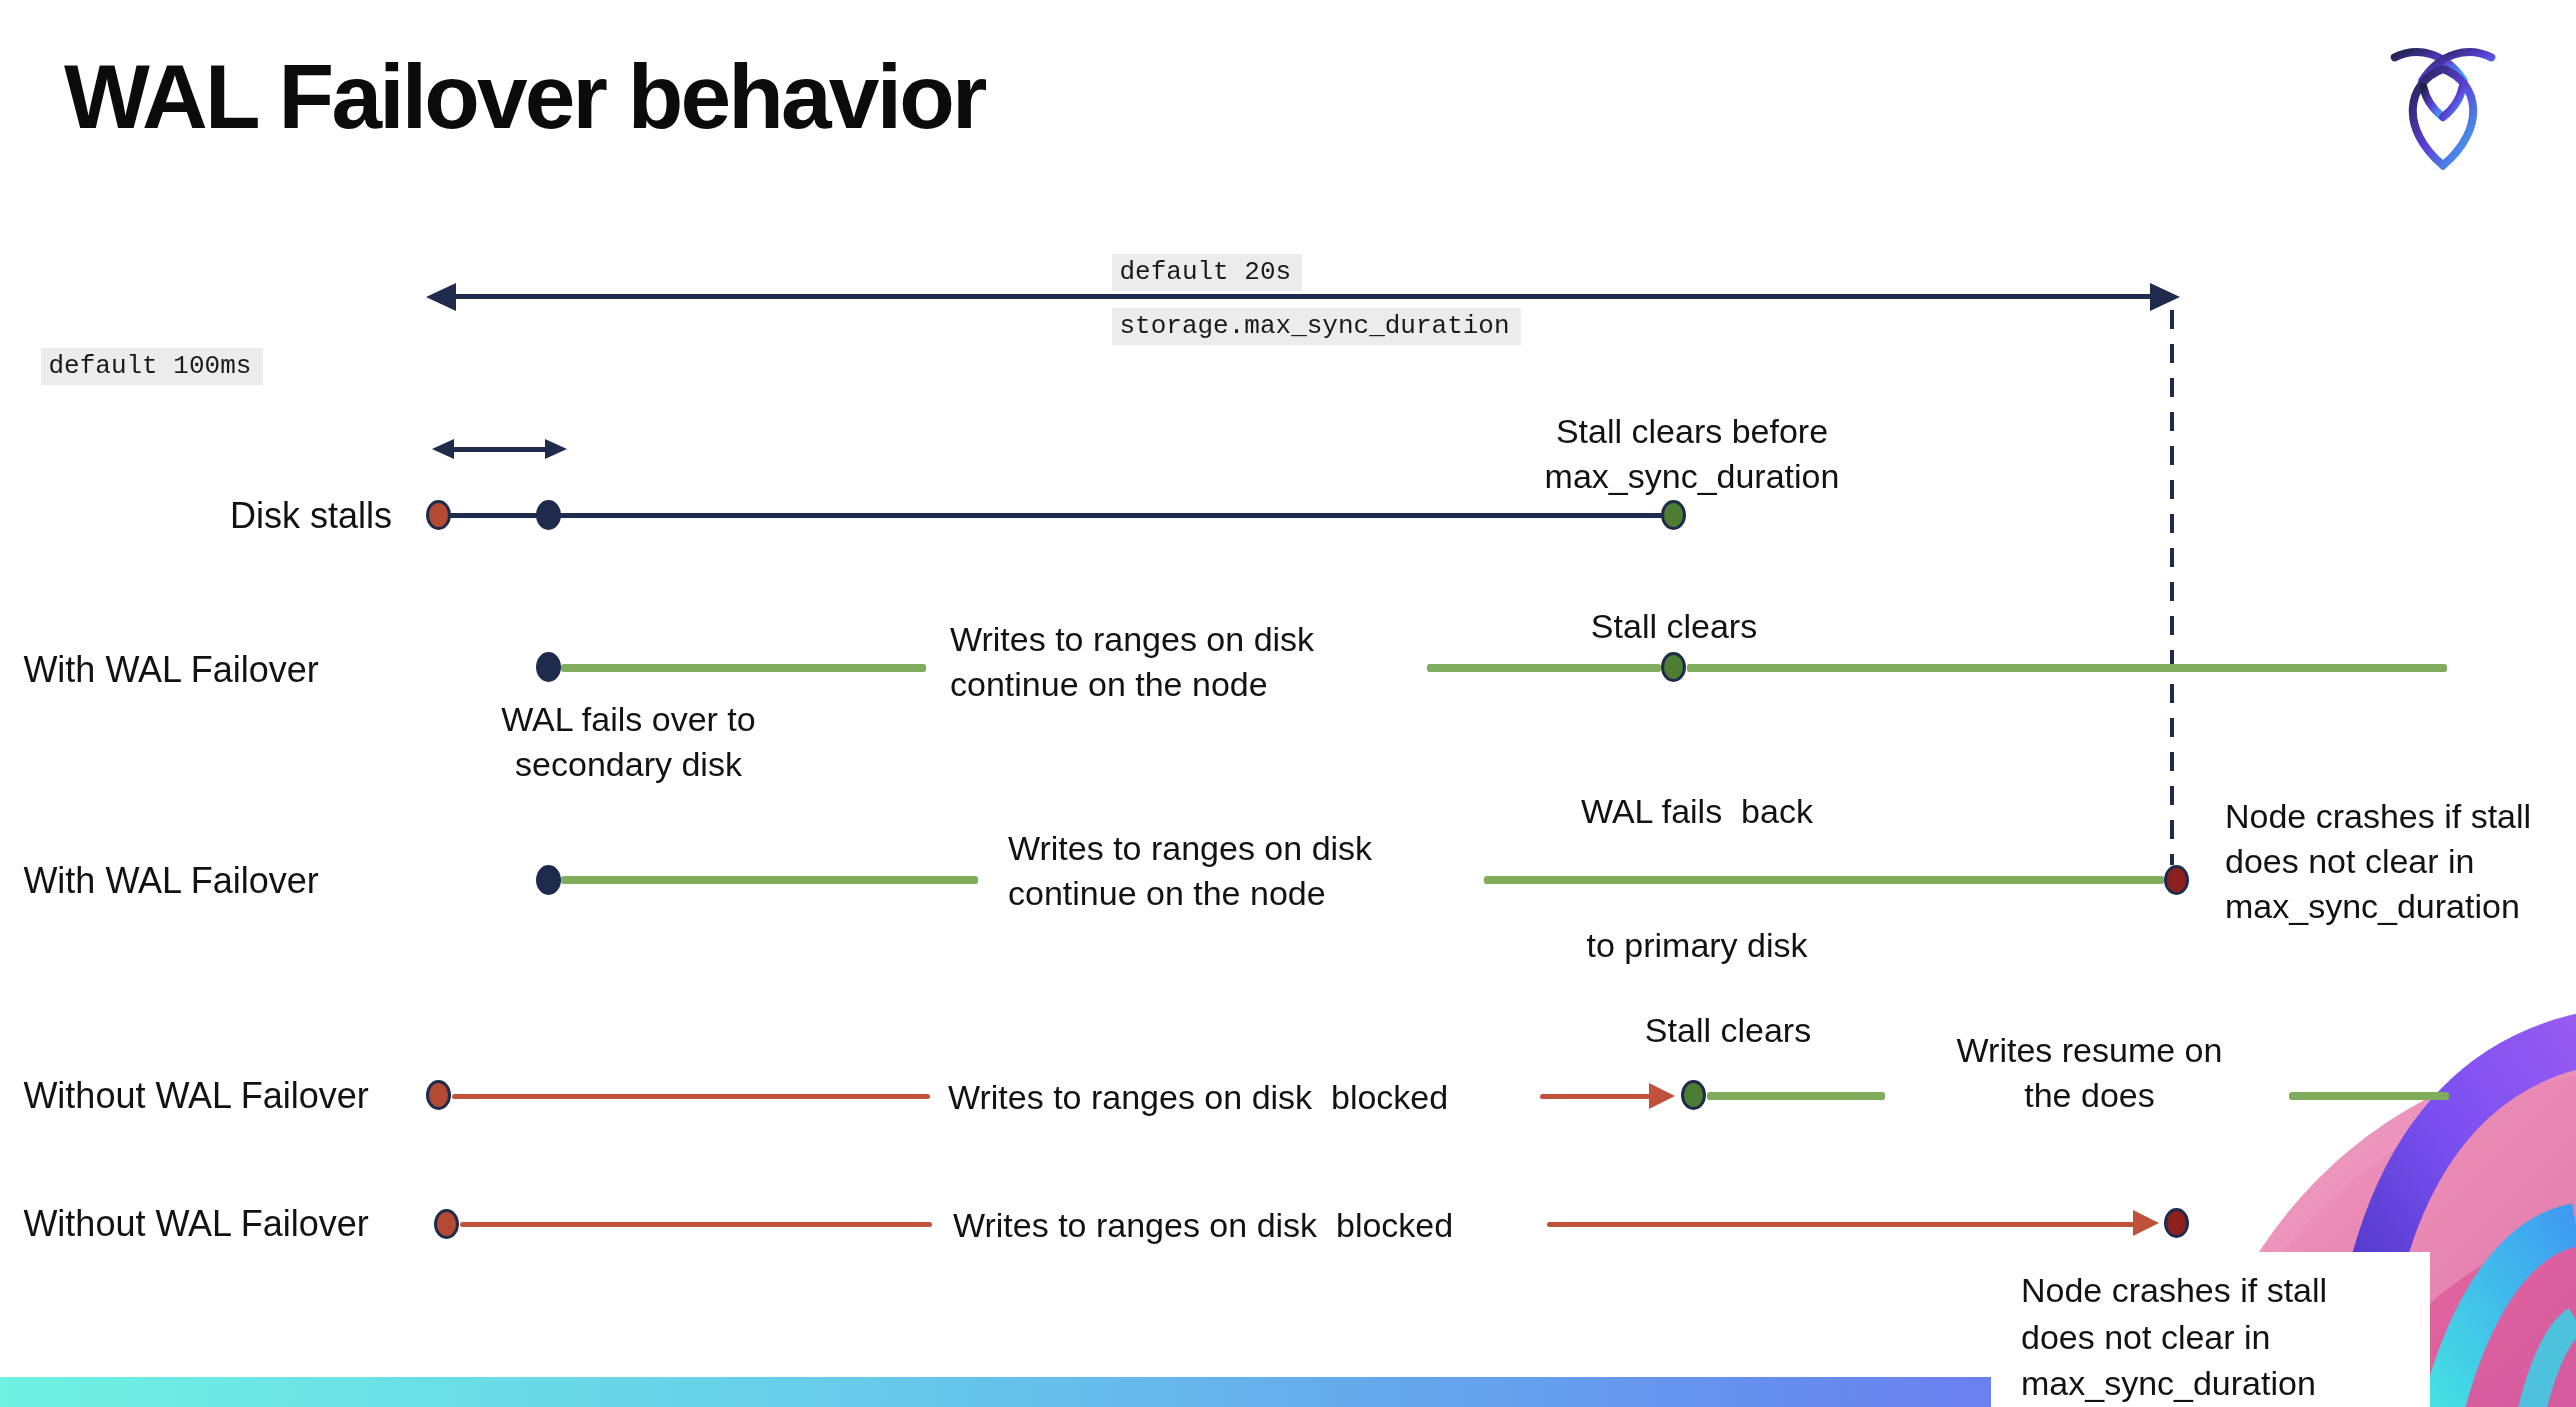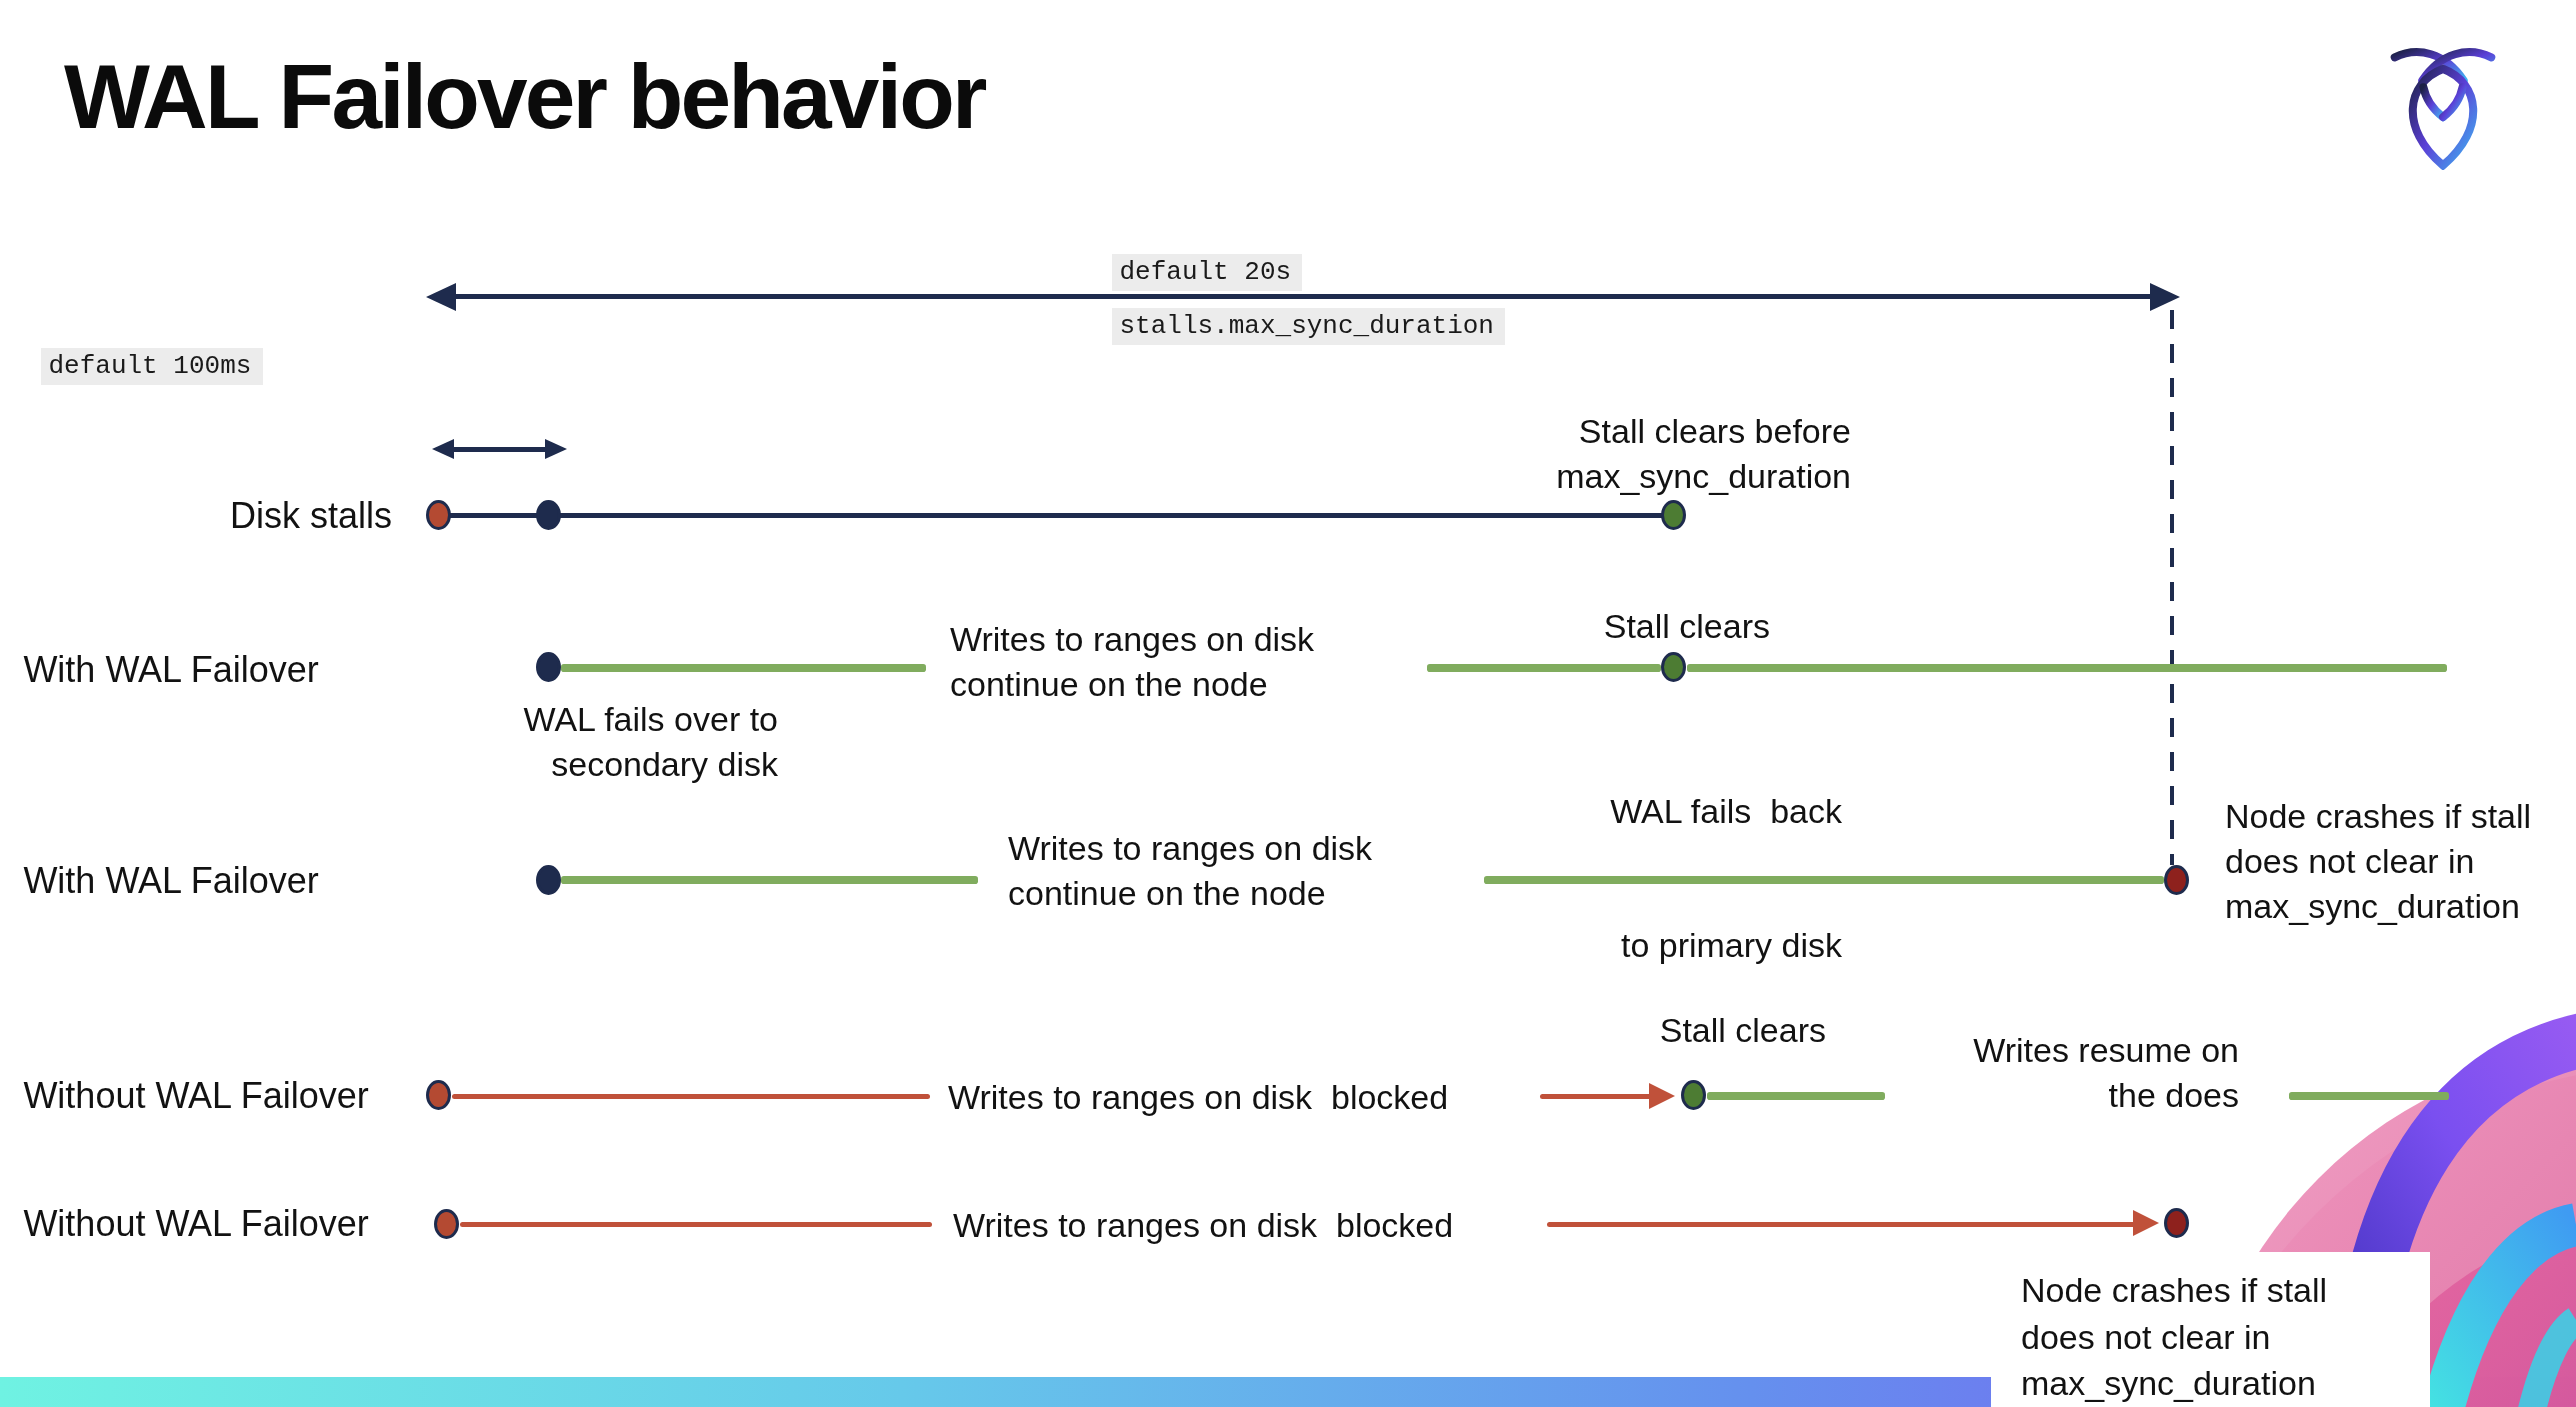--- a/index.html
+++ b/index.html
@@ -3,21 +3,21 @@
 <meta charset="utf-8">
 <style>
   html,body{margin:0;padding:0;background:#ffffff;}
   #canvas{position:relative;width:2576px;height:1408px;background:#ffffff;overflow:hidden;
           font-family:"Liberation Sans",sans-serif;color:#121212;padding-left:44px;}
 
   
   .title{position:absolute;left:64px;top:45px;font-size:91px;font-weight:800;
          letter-spacing:-2.8px;color:#0b0b0b;}
   .t{position:absolute;font-size:34px;line-height:1.32;color:#121212;z-index:4;}
-  .t.center{text-align:right;}
+  .t.center{text-align:center;}
   .rowlabel{position:absolute;font-size:36px;color:#121212;z-index:4;}
   .pre{white-space:pre;}
 
   .mono{position:absolute;font-family:"Liberation Mono",monospace;font-size:26px;
         color:#1a1a1a;z-index:5;line-height:1.0;}
   .mono span{display:block;width:max-content;background:#ececec;padding:4.7px 11.2px 6.5px 7.5px;
              margin-bottom:17px;}
 
   
   .hline{position:absolute;height:5.6px;border-radius:2.8px;z-index:3;}
@@ -116,21 +116,21 @@
       <path d="M 50 68 C 59 61 65 52 67 42"></path>
     </g>
   </svg>
 
   <div class="hline navy" style="left:454px;top:294px;width:1703px;height:4.7px;"></div>
   <div class="arrhead ah-left-navy" style="left:426px;top:283px;"></div>
   <div class="arrhead ah-right-navy" style="left:2150px;top:283px;"></div>
 
   <div class="mono" style="left:1112px;top:254px;">
     <span>default 20s</span>
-    <span>stalls.max_sync_duration</span>
+    <span>storage.max_sync_duration</span>
   </div>
 
   <div class="mono" style="left:41px;top:348px;">
     <span>default 100ms</span>
   </div>
 
   <div class="hline navy" style="left:449px;top:447px;width:100px;height:4.7px;"></div>
   <div class="arrhead ah-left-navy sm" style="left:432px;top:439px;"></div>
   <div class="arrhead ah-right-navy sm" style="left:545px;top:439px;"></div>
 

